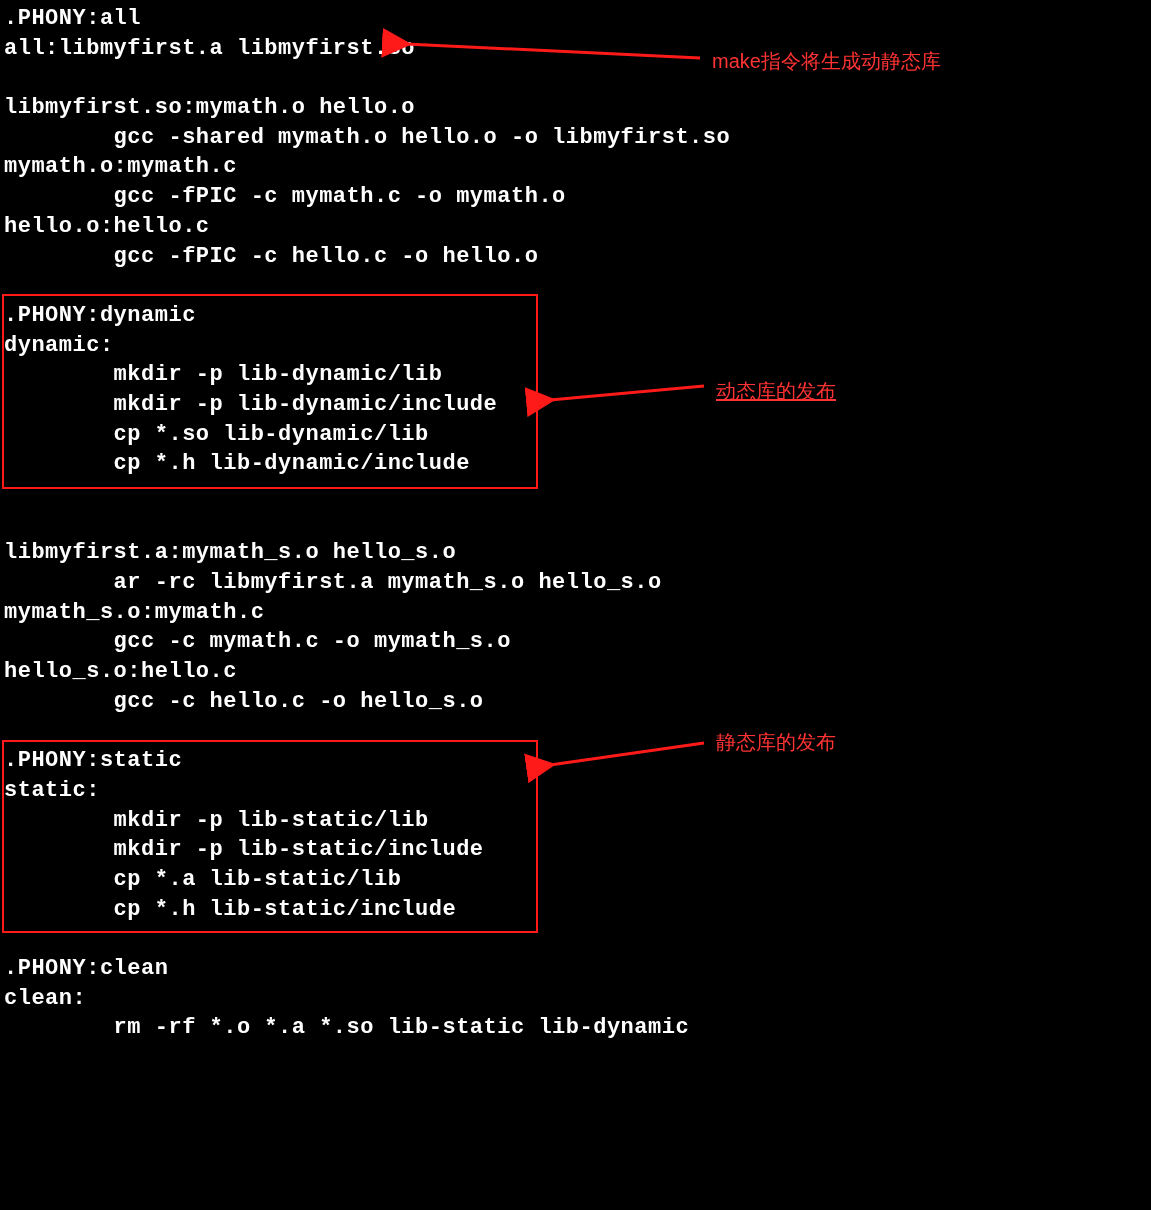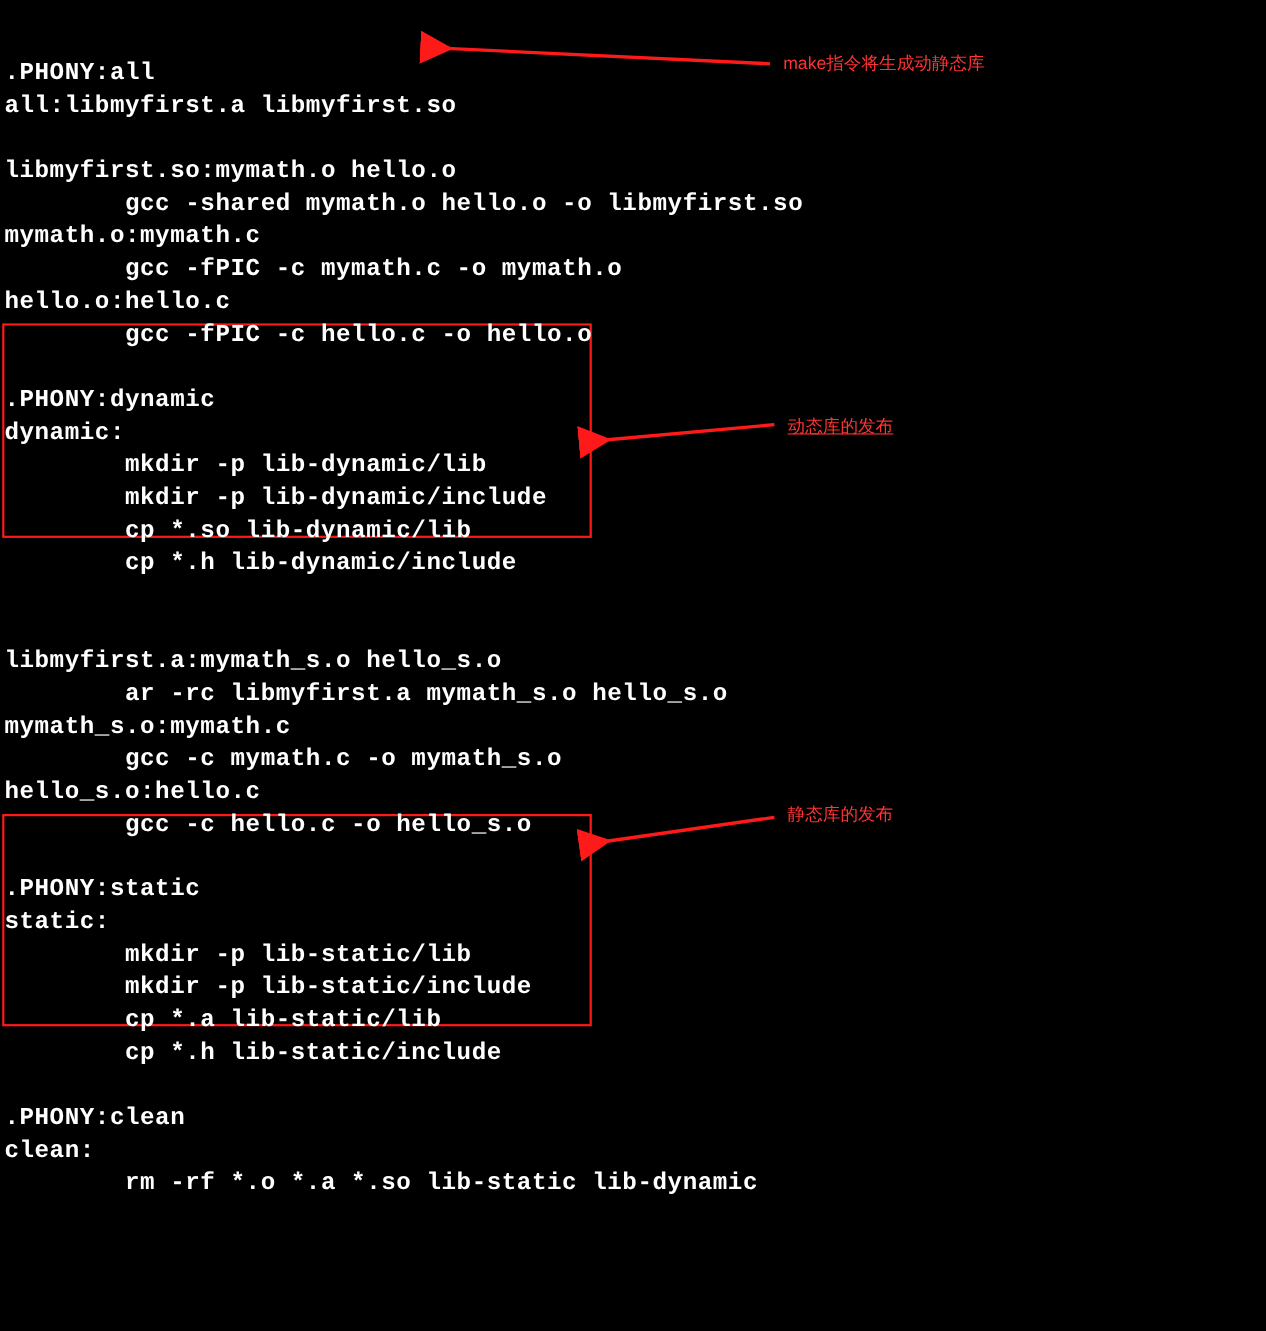--- a/index.html
+++ b/index.html
@@ -8,31 +8,31 @@
     color: #ffffff;
     font-family: "Consolas", "Courier New", monospace;
     font-size: 22px;
     line-height: 1.35;
     width: 1151px;
     height: 1210px;
     position: relative;
     padding: 4px 0 0 4px;
     overflow: hidden;
   }
-  .code { position: relative; z-index: 1; white-space: pre; font-weight: bold; letter-spacing: 0.5px; margin-top: 48px; }
+  .code { position: relative; z-index: 1; white-space: pre; font-weight: bold; letter-spacing: 0.5px; }
   .box {
     position: absolute;
     border: 2px solid #ff1a1a;
     z-index: 0;
   }
   .anno {
     position: absolute;
     color: #ff3333;
     font-family: "Microsoft YaHei", "SimSun", sans-serif;
-    font-size: 16px;
+    font-size: 20px;
     font-weight: normal;
     z-index: 3;
   }
   svg.arrow {
     position: absolute;
     z-index: 2;
     overflow: visible;
   }
 </style>
 </head>
@@ -72,21 +72,21 @@
 <span></span>
 <span>.PHONY:clean</span>
 <span>clean:</span>
 <span>        rm -rf *.o *.a *.so lib-static lib-dynamic</span></div>
 
 <div class="box" style="top:294px;left:2px;width:536px;height:195px;"></div>
 <div class="box" style="top:740px;left:2px;width:536px;height:193px;"></div>
 
 <div class="anno" style="top:48px;left:712px;">make指令将生成动静态库</div>
 <div class="anno" style="top:378px;left:716px;text-decoration:underline;">动态库的发布</div>
-<div class="anno" style="top:730px;left:716px;">静态库的发布</div>
+<div class="anno" style="top:730px;left:716px;font-family:Liberation Mono, monospace;">静态库的发布</div>
 
 <svg class="arrow" style="top:30px;left:400px;" width="300" height="40">
   <defs>
     <marker id="ah1" markerWidth="10" markerHeight="10" refX="2" refY="5" orient="auto">
       <path d="M10,0 L0,5 L10,10 Z" fill="#ff1a1a"></path>
     </marker>
   </defs>
   <line x1="300" y1="28" x2="6" y2="14" stroke="#ff1a1a" stroke-width="3" marker-end="url(#ah1)"></line>
 </svg>
 

